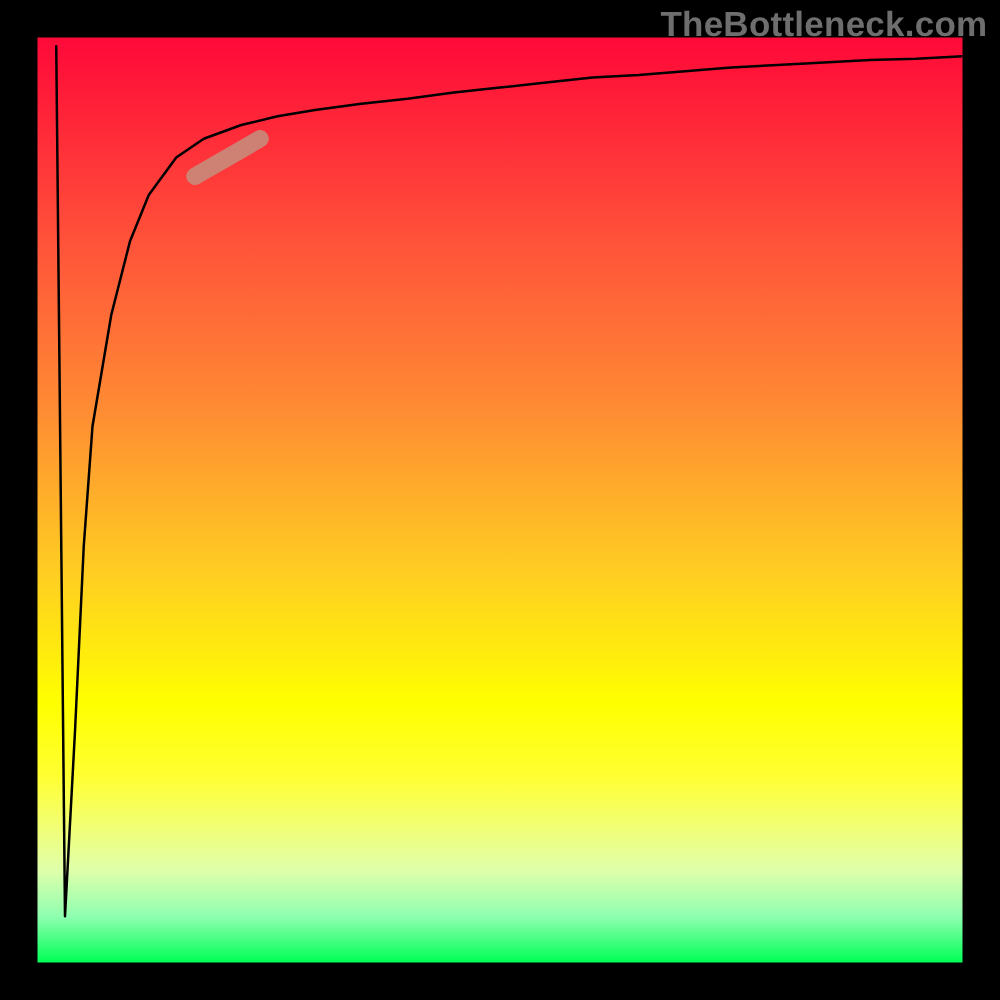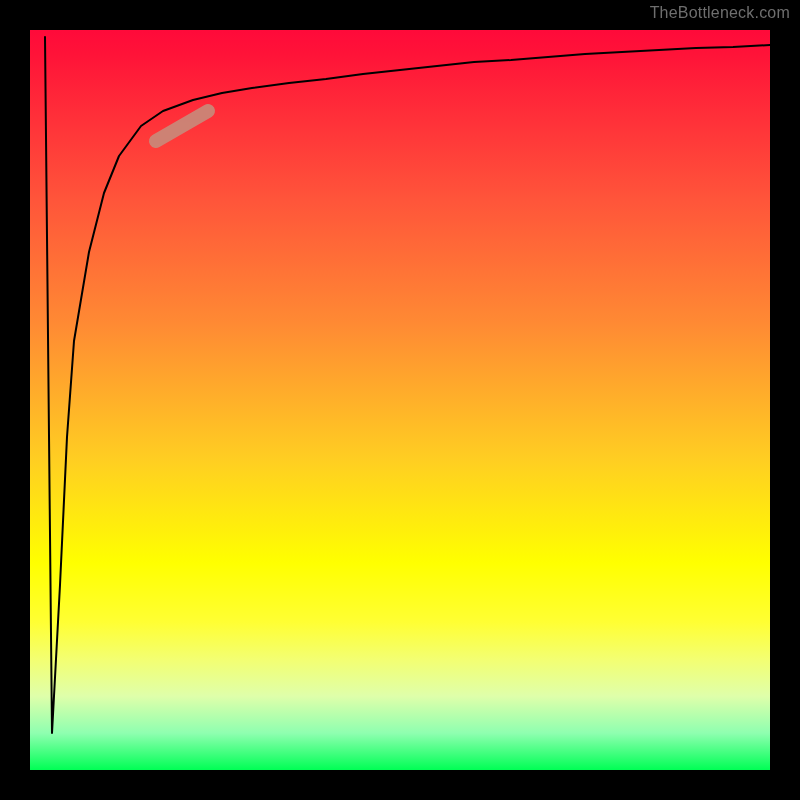--- a/index.html
+++ b/index.html
@@ -49,22 +49,22 @@
     stroke-width: 14;
     fill: none;
     stroke-linecap: round;
     opacity: 0.9;
   }
   .watermark {
     position: absolute;
     top: 4px;
     right: 10px;
     color: #6e6e6e;
-    font-size: 16px;
-    font-weight: 400;
+    font-size: 28px;
+    font-weight: 700;
     letter-spacing: 0.2px;
   }
 </style>
 </head>
 <body>
 
 <div class="plot-area">
   <svg class="curve" viewBox="0 0 740 740">
     <path class="highlight-path" d="M 126 111  L 178 81"></path>
     <path class="curve-path" d="M 15 7

